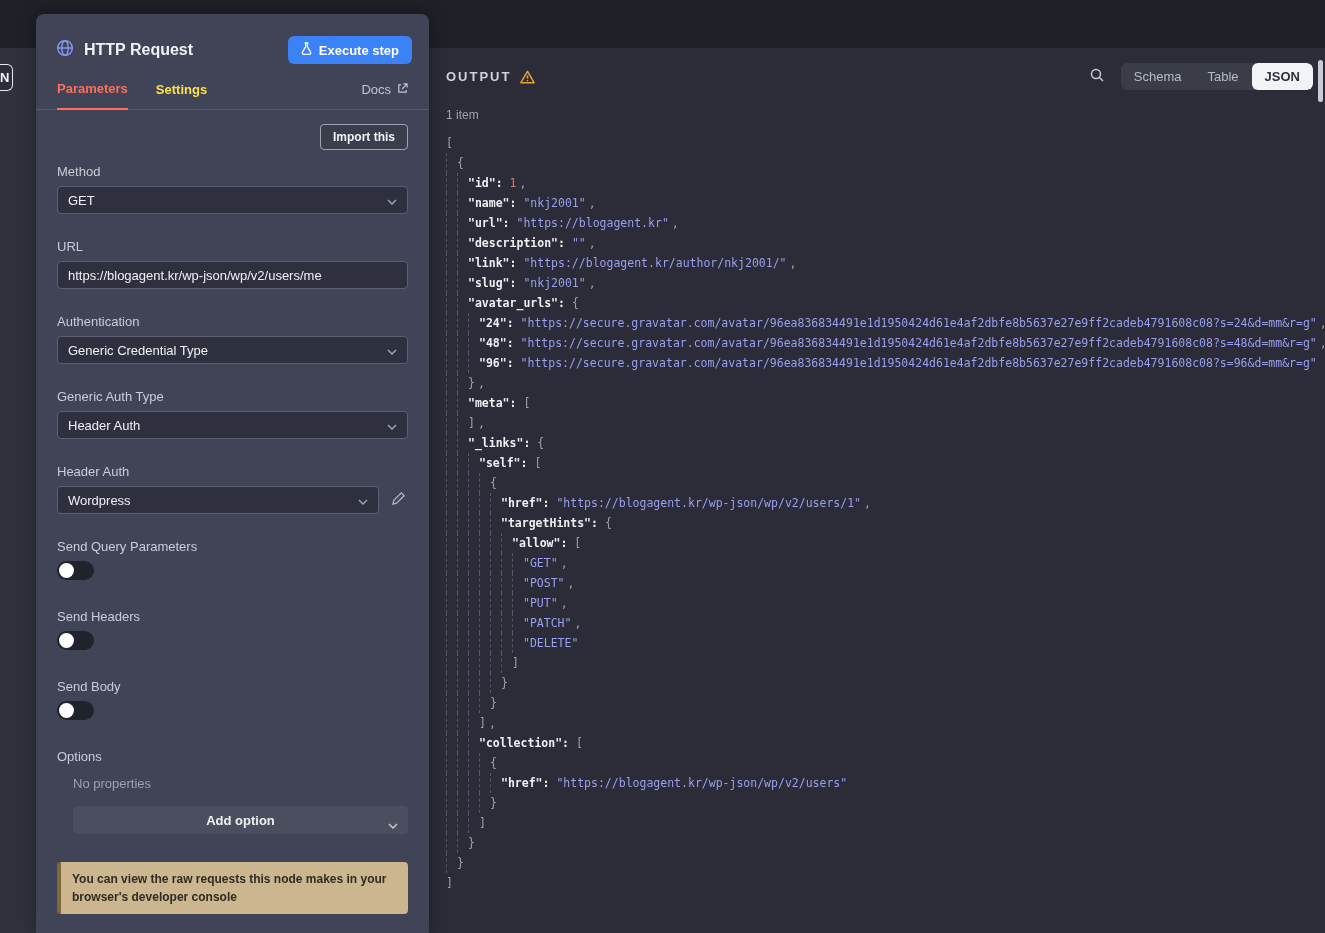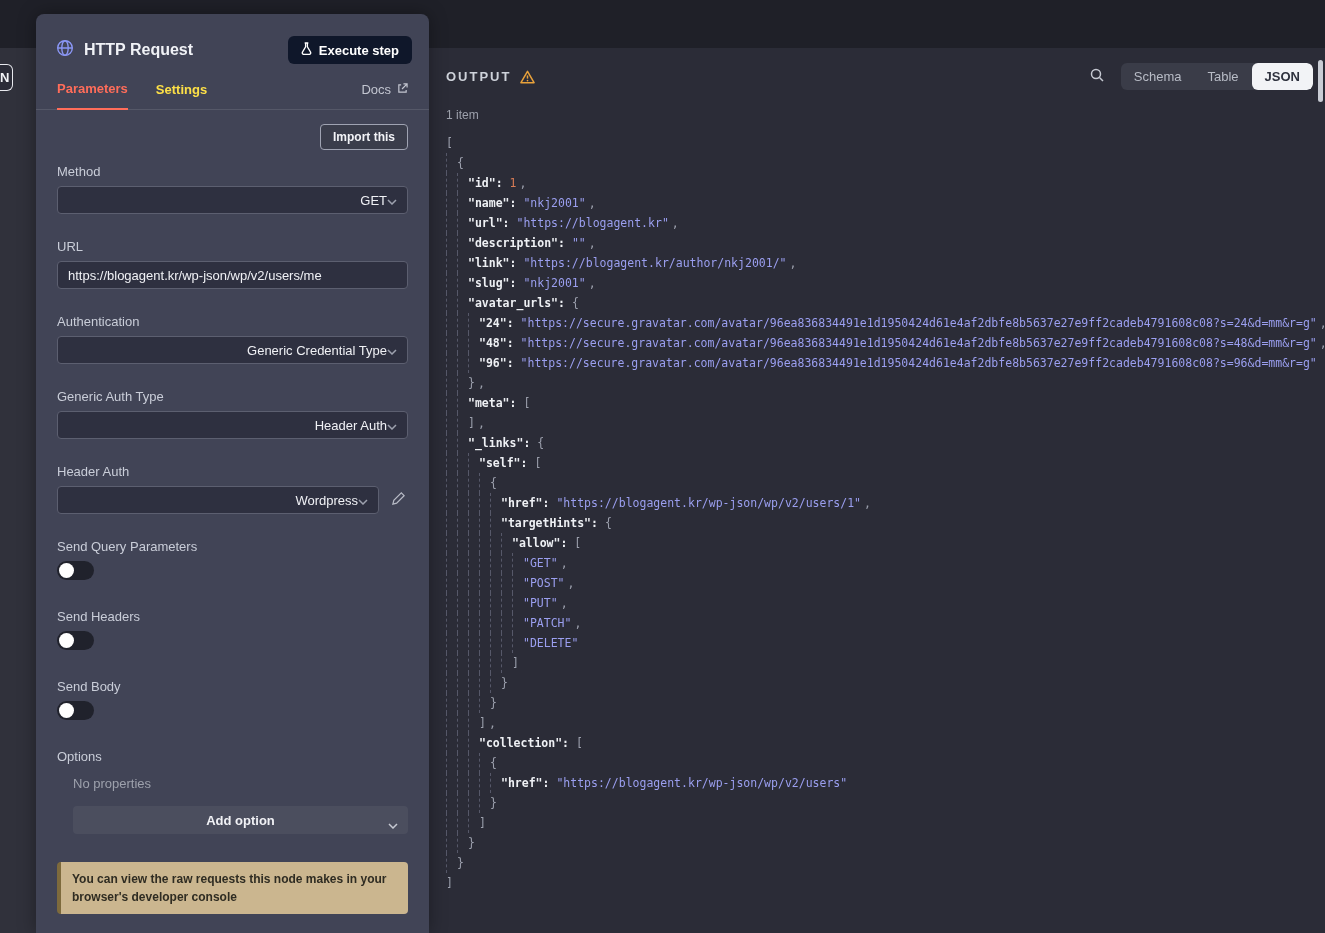--- a/index.html
+++ b/index.html
@@ -51,40 +51,40 @@
 
   
   .node-panel {
     position:absolute; left:36px; top:14px; width:393px; bottom:0;
     background:#414456; border-radius:8px 8px 0 0;
     box-shadow:0 0 18px rgba(0,0,0,.35); overflow:hidden;
   }
   .np-header { display:flex; align-items:center; padding:22px 17px 0 19px; }
   .np-title { font-size:16px; font-weight:700; color:#f0f2f6; margin-left:9px; flex:1; }
   .exec-btn {
-    background:#0f172a; color:#fff; font-size:13px; font-weight:600;
+    background:#3b82f6; color:#fff; font-size:13px; font-weight:600;
     border:none; border-radius:6px; height:28px; padding:0 13px;
     display:flex; align-items:center; gap:7px; cursor:pointer; font-family:inherit;
   }
   .np-tabs { display:flex; align-items:center; padding:0 21px; margin-top:17px; border-bottom:1px solid #555868; }
   .np-tab { font-size:13px; font-weight:600; color:#fde047; padding-bottom:12px; margin-right:28px; background:none; border:none; cursor:pointer; font-family:inherit; }
   .np-tab.active { color:#ff6d5a; border-bottom:2px solid #ff6d5a; margin-bottom:-1px; }
   .docs-link { margin-left:auto; color:#c3c6d1; font-size:13px; display:flex; gap:6px; align-items:center; padding-bottom:12px; text-decoration:none; cursor:pointer; }
 
   .np-form { padding:14px 21px 0; }
   .import-row { display:flex; justify-content:flex-end; margin-bottom:14px; }
   .import-btn {
     background:#3a3d4b; border:1px solid #9fa3b2; color:#f2f3f7;
     font-size:12px; font-weight:700; border-radius:4px; padding:5px 12px; cursor:pointer; font-family:inherit;
   }
   .field { margin-bottom:25px; }
   .field > label { display:block; font-size:13px; color:#c9cdd8; margin-bottom:7px; }
   .select, .text-input {
     height:28px; background:#2e3040; border:1px solid #5c5f70; border-radius:4px;
-    display:flex; align-items:center; padding:0 10px; font-size:13px; color:#f0f1f5; cursor:pointer;text-align:right;
+    display:flex; align-items:center; padding:0 10px; font-size:13px; color:#f0f1f5; cursor:pointer;
   }
   .select .val { flex:1; white-space:nowrap; overflow:hidden; }
   .inline-row { display:flex; align-items:center; gap:10px; }
   .inline-row .select { flex:1; }
   .icon-btn { background:none; border:none; cursor:pointer; display:flex; align-items:center; padding:2px; }
   .toggle { width:37px; height:19px; border-radius:10px; background:#20222c; position:relative; cursor:pointer; border:none; }
   .toggle .knob { position:absolute; left:2px; top:2px; width:15px; height:15px; border-radius:50%; background:#fff; }
   .options-empty { color:#9da1ac; font-size:13px; margin:12px 0 15px 16px; }
   .add-option {
     margin-left:16px; background:#4b4e5e; border:none; border-radius:4px; height:28px; width:calc(100% - 16px);

